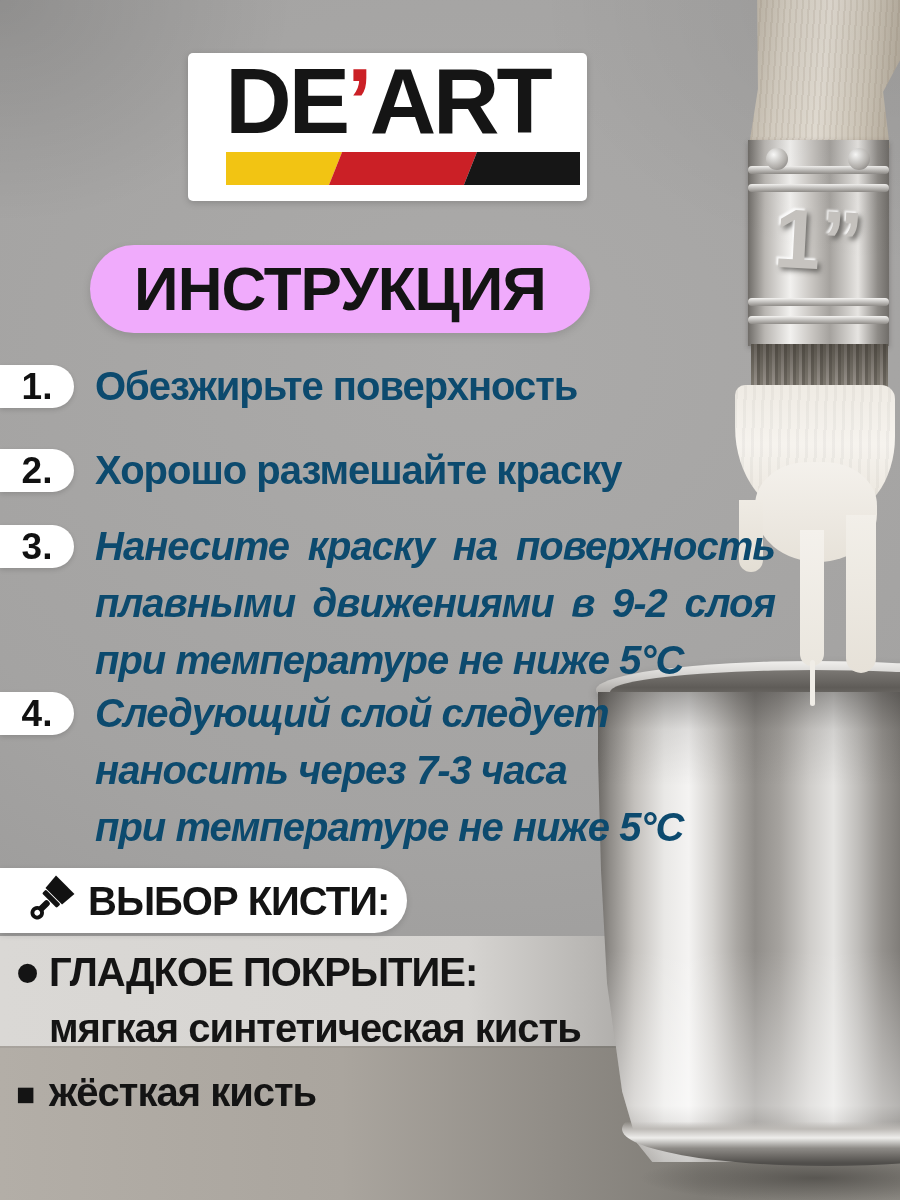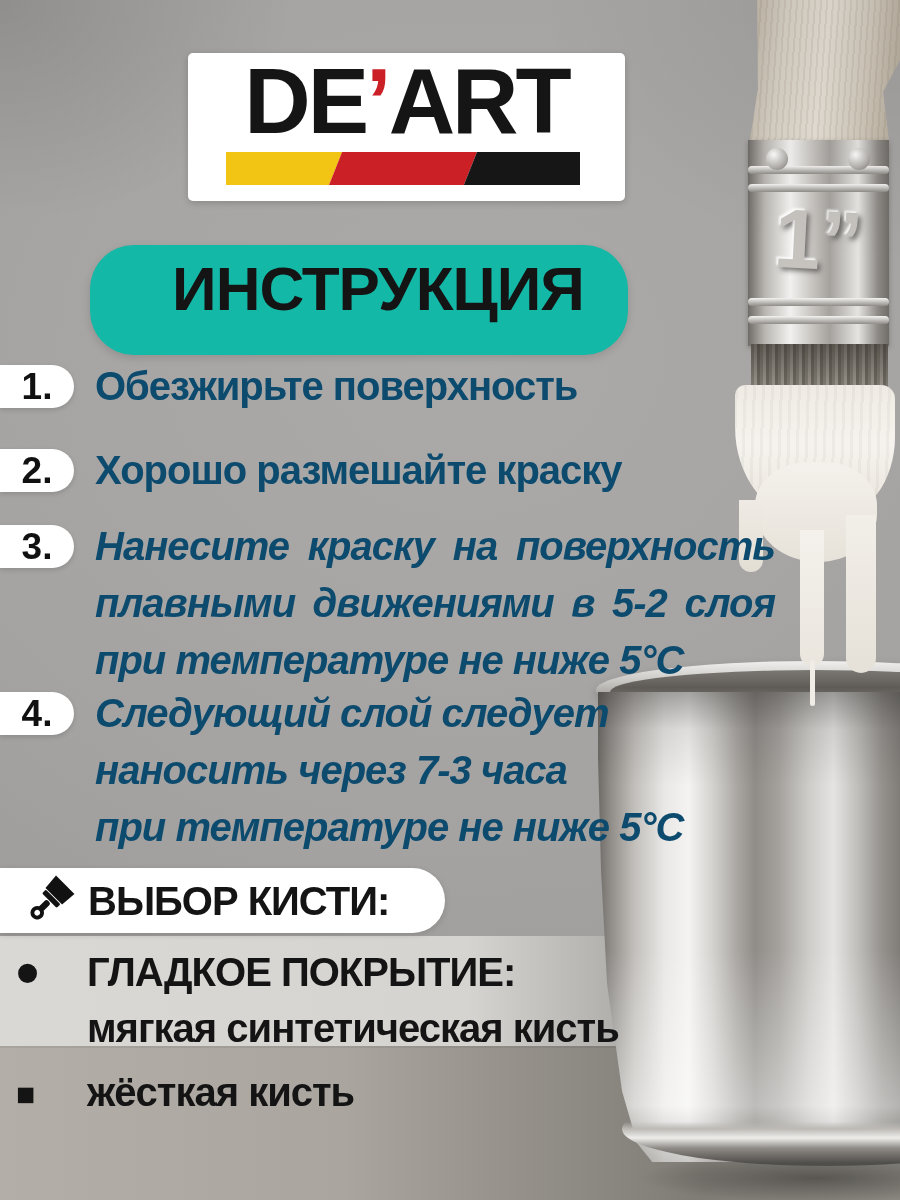--- a/index.html
+++ b/index.html
@@ -66,32 +66,32 @@
     background:linear-gradient(180deg,#f4f1ec,#e7e2d9);}
   .dripL{left:739px;top:500px;width:24px;height:72px;border-radius:0 0 12px 12px;z-index:1;
     background:linear-gradient(180deg,#efebe4,#e3ded4);}
   .dripC{left:800px;top:530px;width:24px;height:136px;border-radius:0 0 12px 12px;z-index:1;
     background:linear-gradient(180deg,#f4f1ec,#eae6de);}
   .dripR{left:846px;top:515px;width:30px;height:158px;border-radius:0 0 15px 15px;z-index:1;
     background:linear-gradient(180deg,#f2efe9,#e6e1d8);}
   .drip-line{left:810px;top:660px;width:5px;height:46px;border-radius:3px;z-index:1;background:#f0ede7;}
 
   
-  .content{z-index:3;padding-left:38px;}
+  .content{z-index:3;}
   .logo-box{left:188px;top:53px;width:399px;height:148px;background:#fff;border-radius:5px;
     box-shadow:0 2px 7px rgba(0,0,0,0.18);}
   .logo-text{position:absolute;left:0;top:-4px;width:100%;text-align:center;
     font-size:92px;font-weight:bold;letter-spacing:-3px;color:#151515;white-space:nowrap;}
   .logo-stripe{position:absolute;left:38px;top:99px;width:354px;height:33px;}
   .stripe-seg{position:absolute;top:0;height:100%;width:100%;left:0;}
   .seg-yellow{clip-path:polygon(0 0,32.8% 0,29.1% 100%,0 100%);}
   .seg-red{clip-path:polygon(32.8% 0,70.9% 0,67.2% 100%,29.1% 100%);}
   .seg-black{clip-path:polygon(70.9% 0,100% 0,100% 100%,67.2% 100%);}
 
-  .title-pill{left:90px;top:245px;width:500px;height:110px;background:#14b8a6;border-radius:44px;
+  .title-pill{left:90px;top:245px;width:500px;height:88px;background:#f0abfc;border-radius:44px;
     box-shadow:0 3px 8px rgba(0,0,0,0.13);text-align:center;}
   .title-pill span{display:block;line-height:88px;font-size:62px;font-weight:bold;
     letter-spacing:-1px;color:#141414;}
 
   .step{left:0;width:900px;}
   .badge{position:absolute;left:0;top:0;width:74px;height:43px;background:#fff;
     border-radius:0 22px 22px 0;box-shadow:0 2px 5px rgba(0,0,0,0.14);
     text-align:center;font-size:37px;font-weight:bold;color:#111;line-height:44px;}
   .step-text{position:absolute;left:95px;width:680px;color:#0c4a6e;font-weight:bold;}
   .one-line{top:0;}
@@ -172,21 +172,21 @@
     <div class="badge">2.</div>
     <div class="step-text one-line">
       <div>Хорошо размешайте краску</div>
     </div>
   </div>
 
   <div class="abs content step" style="top:525px">
     <div class="badge">3.</div>
     <div class="step-text multi">
       <div class="justify">Нанесите краску на поверхность</div>
-      <div class="justify">плавными движениями в 5-2 слоя</div>
+      <div class="justify">плавными движениями в 9-2 слоя</div>
       <div>при температуре не ниже 5°С</div>
     </div>
   </div>
 
   <div class="abs content step" style="top:692px">
     <div class="badge">4.</div>
     <div class="step-text multi">
       <div>Следующий слой следует</div>
       <div>наносить через 7-3 часа</div>
       <div>при температуре не ниже 5°С</div>

